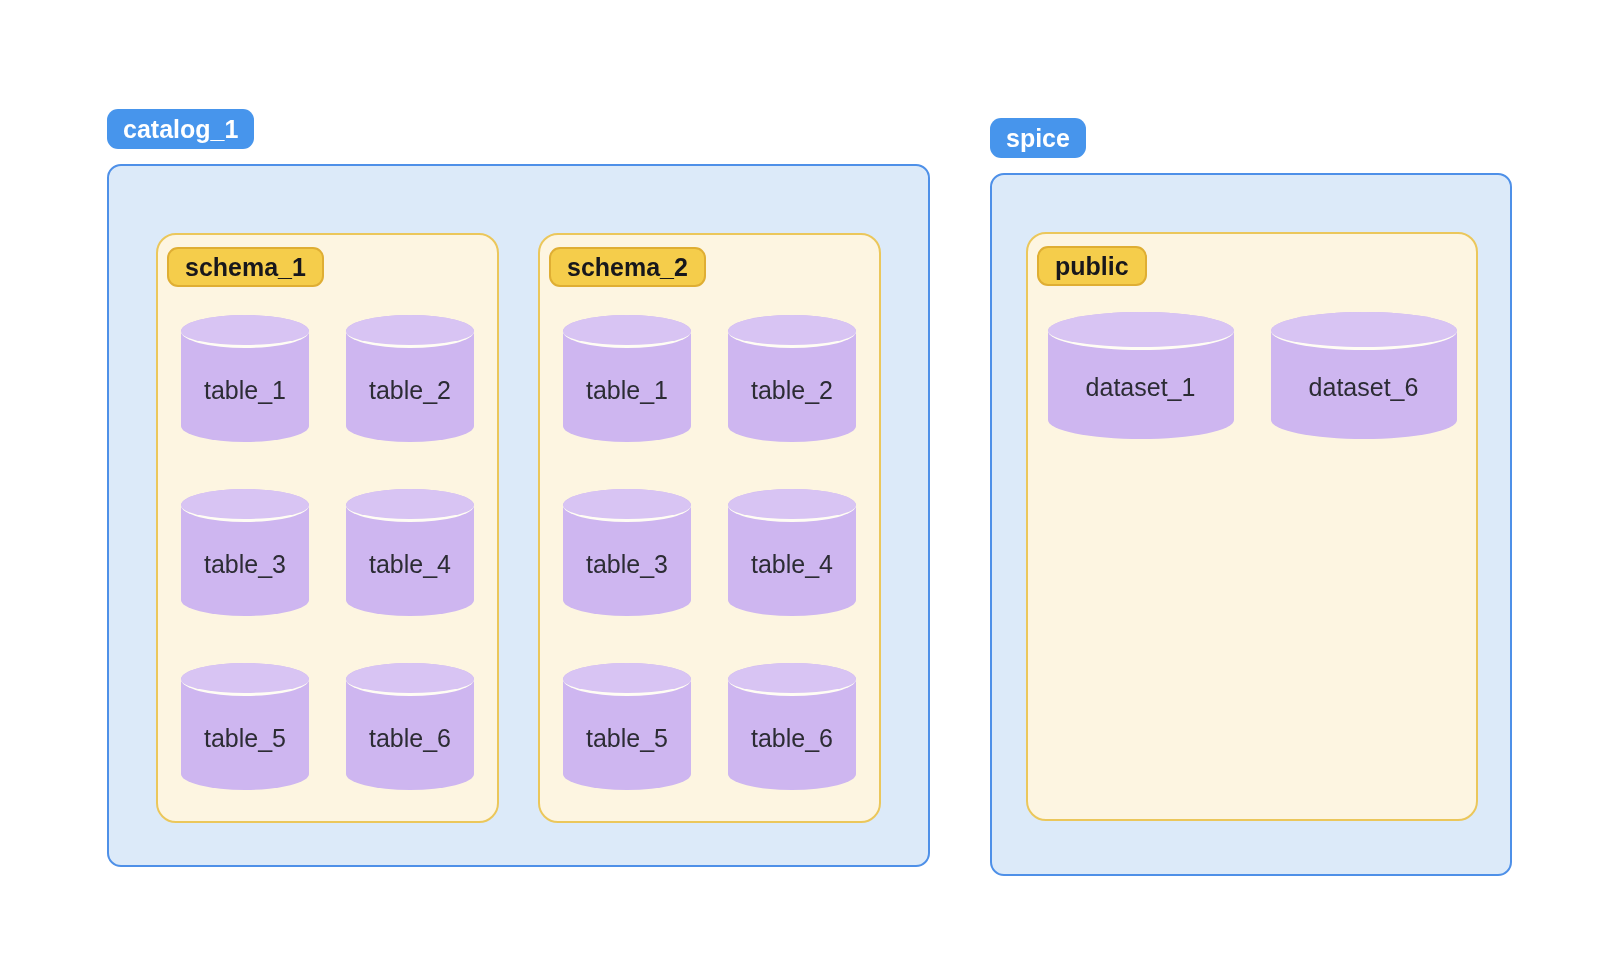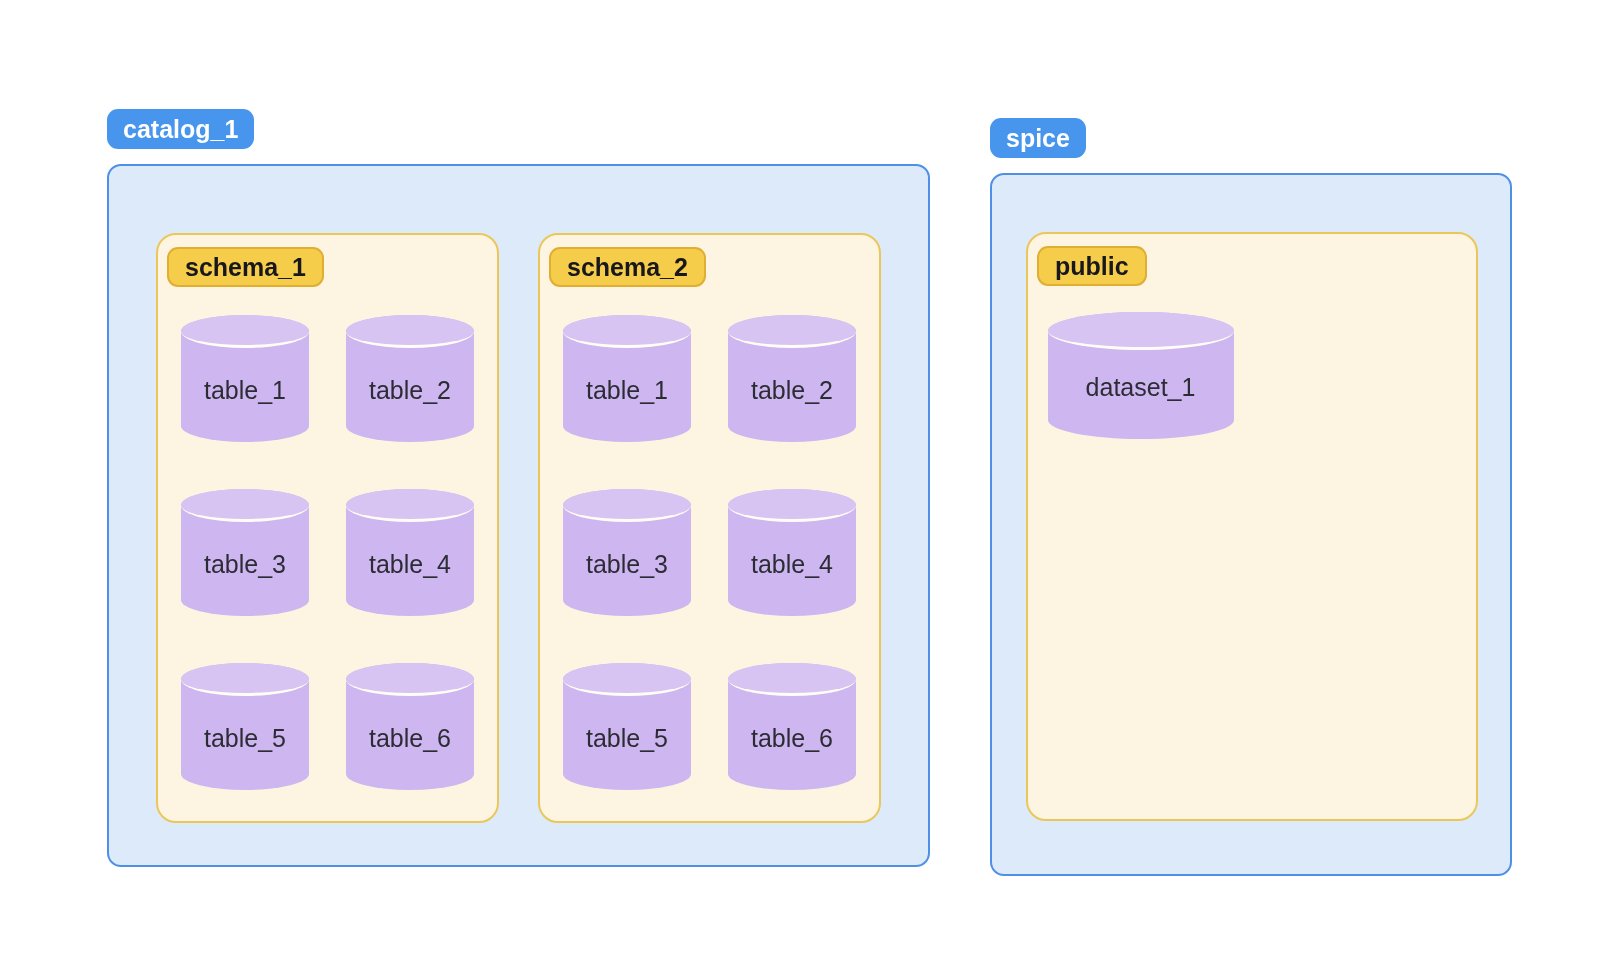--- a/index.html
+++ b/index.html
@@ -186,19 +186,22 @@
     <div class="badge badge--blue">spice</div>
 
     <div class="catalog-box catalog-box--right">
 
       <div class="schema-box schema-box--public">
         <div class="badge badge--gold">public</div>
         <div class="cyl-grid cyl-grid--datasets">
           <div class="cyl cyl--wide">
             <div class="cyl-label">dataset_1</div>
           </div>
+          <div class="cyl cyl--wide">
+            <div class="cyl-label">dataset_6</div>
+          </div>
         </div>
       </div>
 
     </div>
   </section>
 
 </div>
 
 </body></html>

